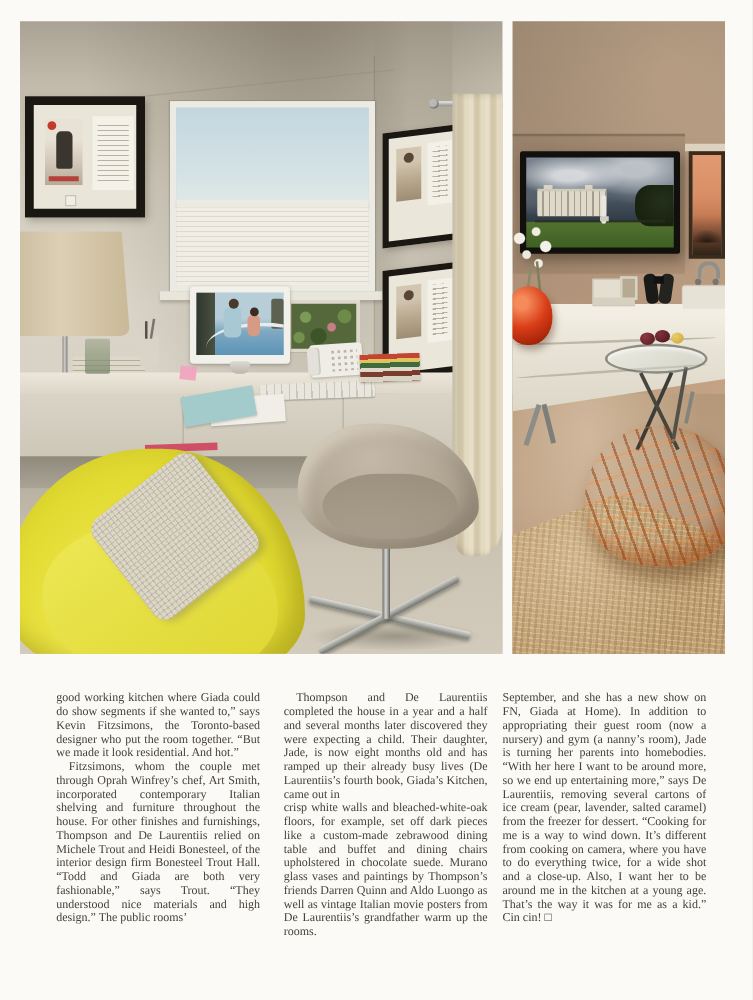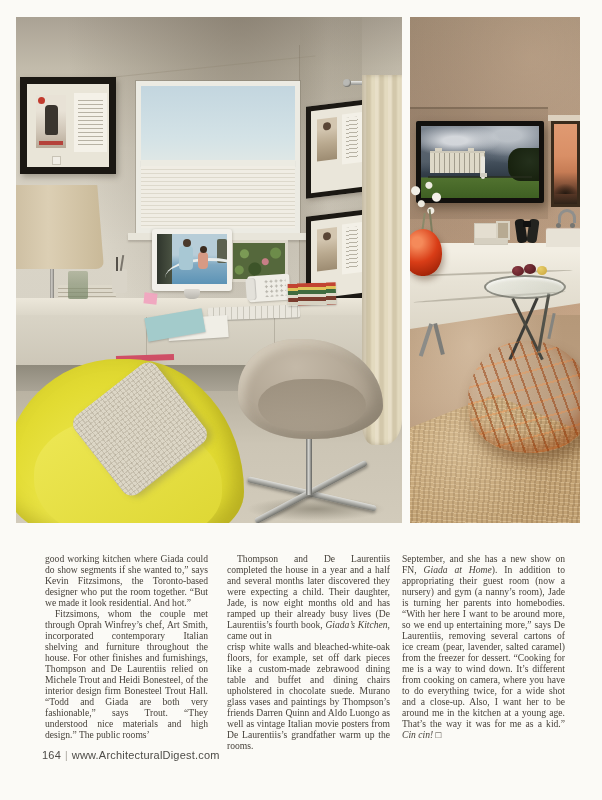--- a/index.html
+++ b/index.html
@@ -248,21 +248,21 @@
     box-shadow:inset -8px -10px 16px rgba(150,60,10,.5), 4px 10px 14px rgba(90,55,25,.45); }
 
   
   .text-col { position:absolute; top:553px; color:#46413a; font-size:9.6px; line-height:11px;
     text-align:justify; hyphens:auto; -webkit-hyphens:auto; }
   .col-1 { left:45px;  width:163px; }
   .col-2 { left:227px; width:163px; }
   .col-3 { left:402px; width:163px; }
   .para { margin:0; }
   .para.indent { text-indent:10px; }
-  .ital { font-style:italic; }
+  .ital { }
 
   .footer { position:absolute; left:42px; top:749px; font-family:"Liberation Sans", sans-serif;
     font-size:11px; color:#4d4b47; letter-spacing:.2px; }
   .footer .sep { color:#a8a49c; padding:0 4px; font-size:10px; }
 </style>
 </head>
 <body>
 
 <div class="page">
 
@@ -436,17 +436,14 @@
       <p class="para indent"><span>Fitzsimons, whom the couple met through Oprah Winfrey’s chef, Art Smith, incorporated contemporary Italian shelving and furniture throughout the house. For other finishes and furnishings, Thompson and De Laurentiis relied on Michele Trout and Heidi Bonesteel, of the interior design firm Bonesteel Trout Hall. “Todd and Giada are both very fashionable,” says Trout. “They understood nice materials and high design.” The public rooms’</span></p>
     </div>
   <div class="text-col col-2">
       <p class="para indent"><span>Thompson and De Laurentiis completed the house in a year and a half and several months later discovered they were expecting a child. Their daughter, Jade, is now eight months old and has ramped up their already busy lives (De Laurentiis’s fourth book, </span><span class="ital">Giada’s Kitchen</span><span>, came out in</span></p>
       <p class="para"><span>crisp white walls and bleached-white-oak floors, for example, set off dark pieces like a custom-made zebrawood dining table and buffet and dining chairs upholstered in chocolate suede. Murano glass vases and paintings by Thompson’s friends Darren Quinn and Aldo Luongo as well as vintage Italian movie posters from De Laurentiis’s grandfather warm up the rooms.</span></p>
     </div>
   <div class="text-col col-3">
       <p class="para"><span>September, and she has a new show on FN, </span><span class="ital">Giada at Home</span><span>). In addition to appropriating their guest room (now a nursery) and gym (a nanny’s room), Jade is turning her parents into homebodies. “With her here I want to be around more, so we end up entertaining more,” says De Laurentiis, removing several cartons of ice cream (pear, lavender, salted caramel) from the freezer for dessert. “Cooking for me is a way to wind down. It’s different from cooking on camera, where you have to do everything twice, for a wide shot and a close-up. Also, I want her to be around me in the kitchen at a young age. That’s the way it was for me as a kid.” </span><span class="ital">Cin cin!</span><span> □</span></p>
     </div>
 
-  <div class="footer">
-    <span>164</span><span class="sep">|</span><span>www.ArchitecturalDigest.com</span>
-  </div>
 
 </div>
 
 </body></html>

